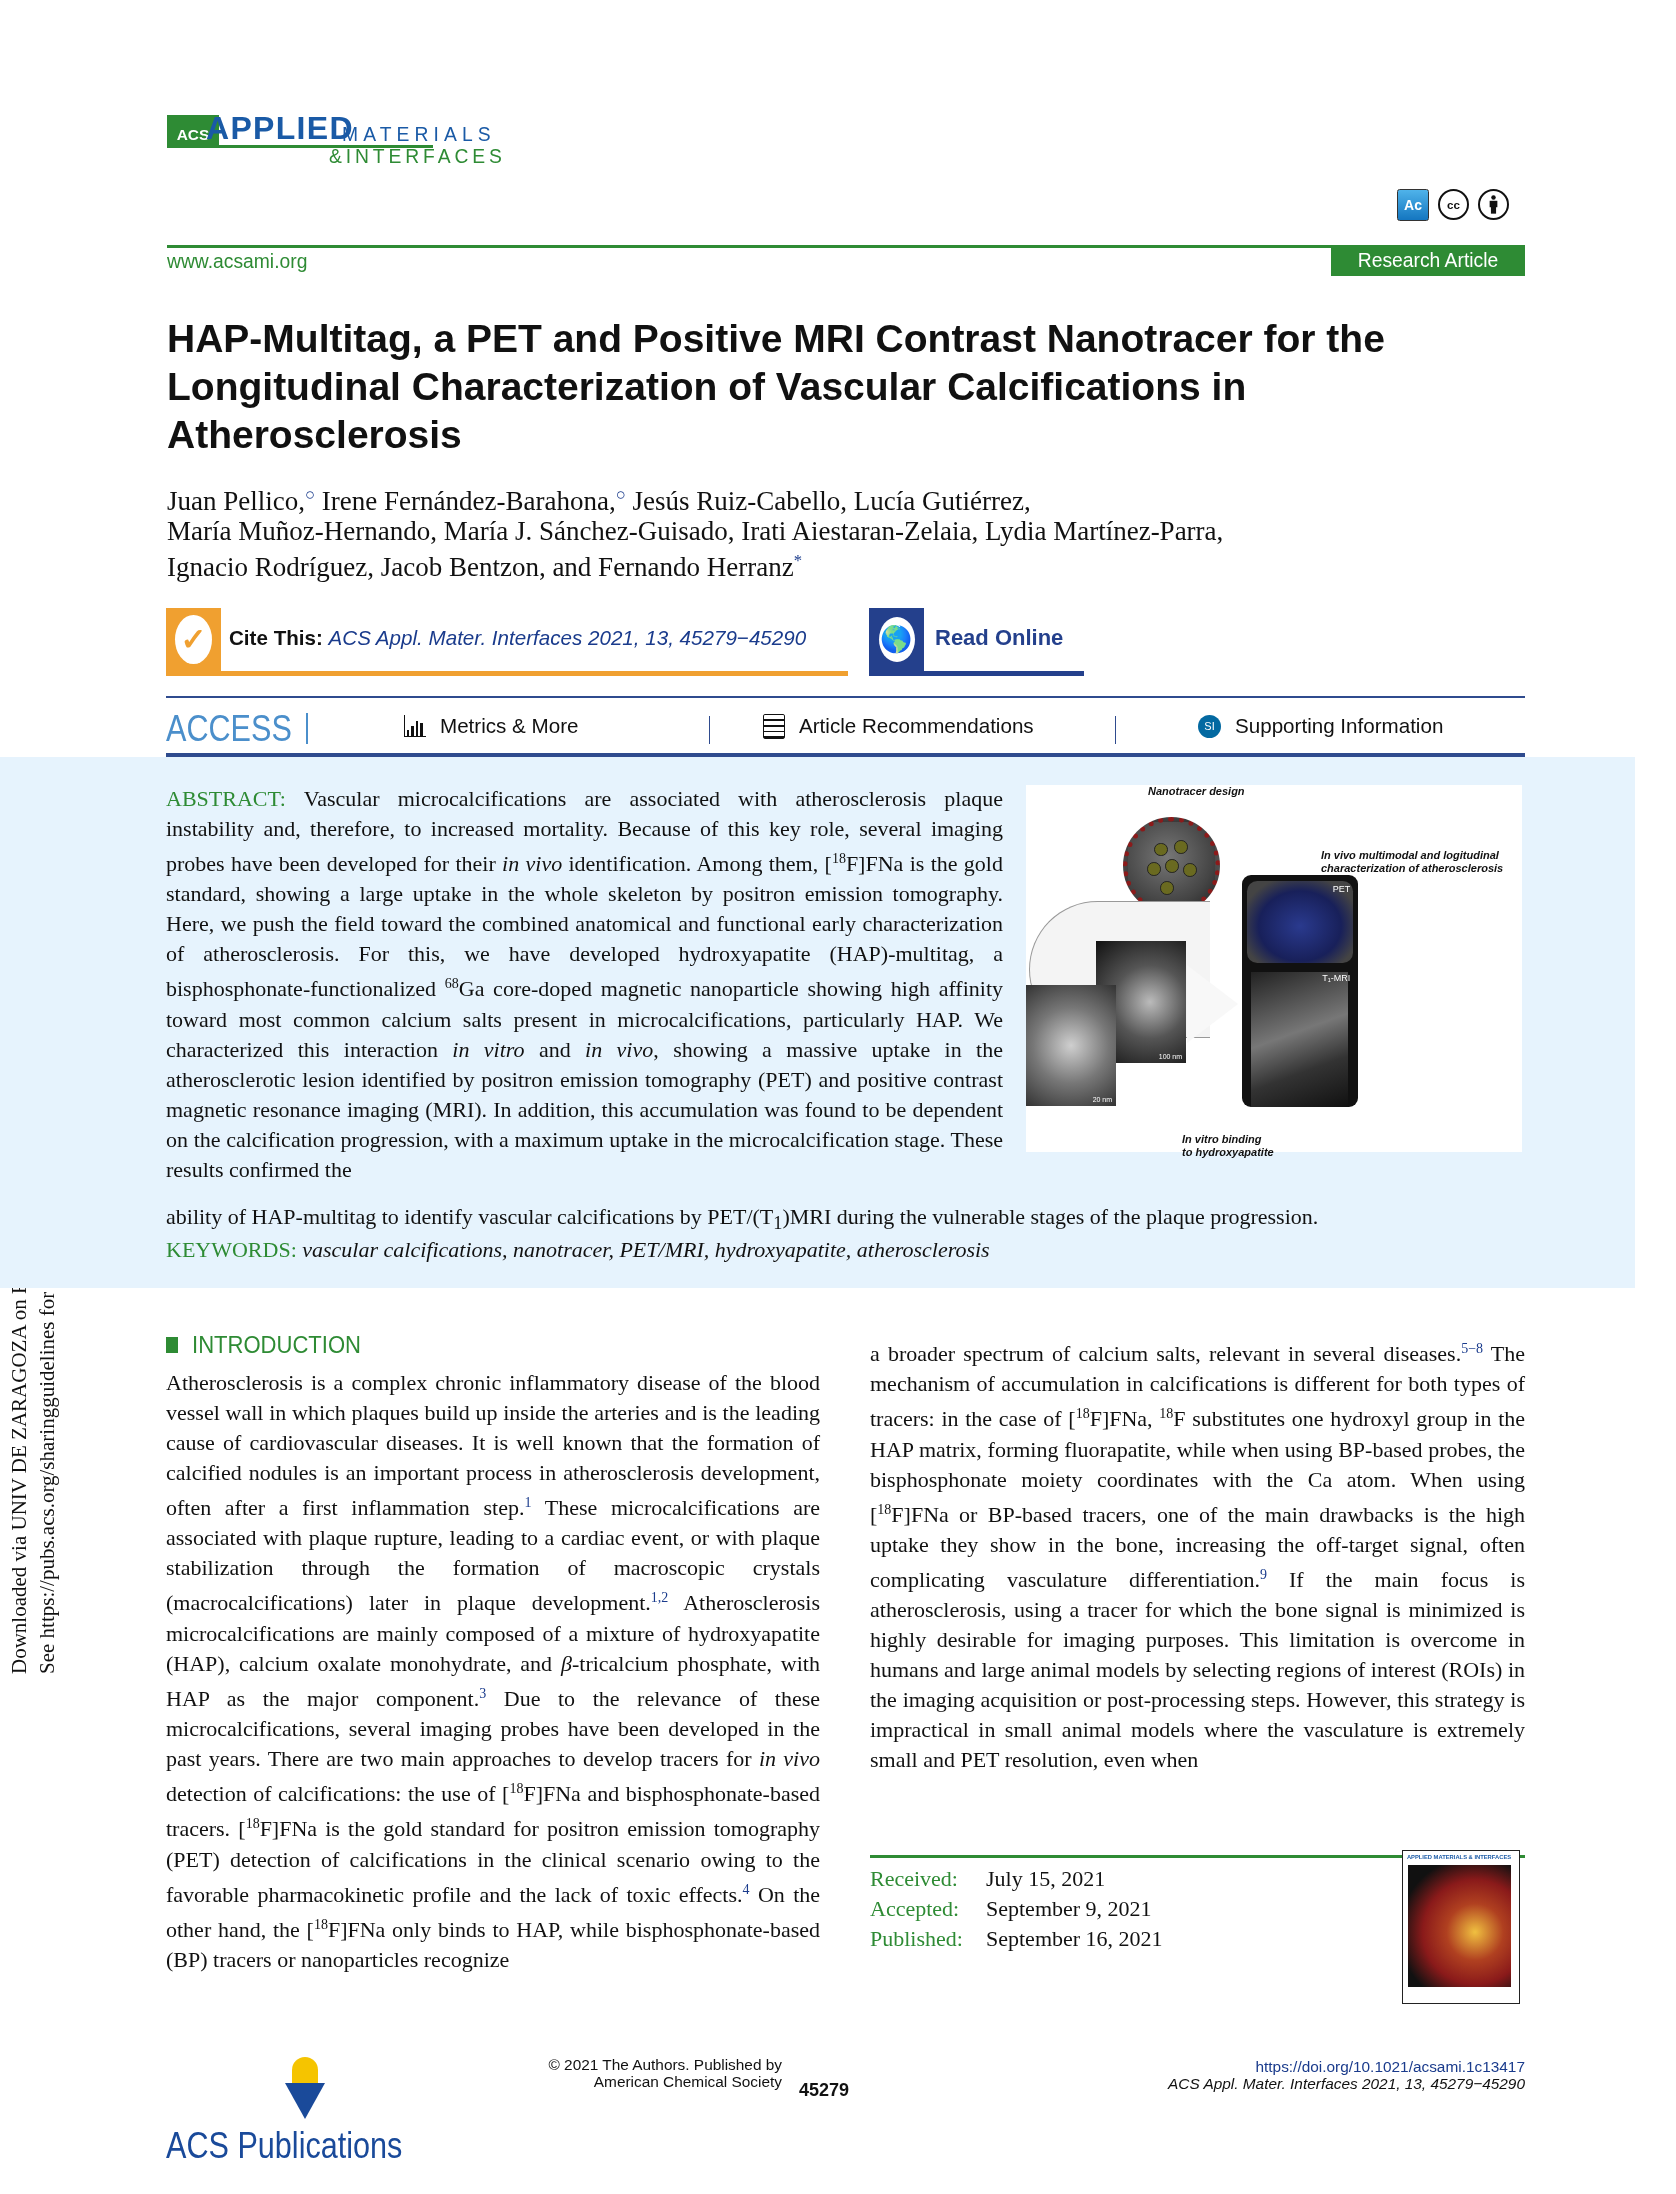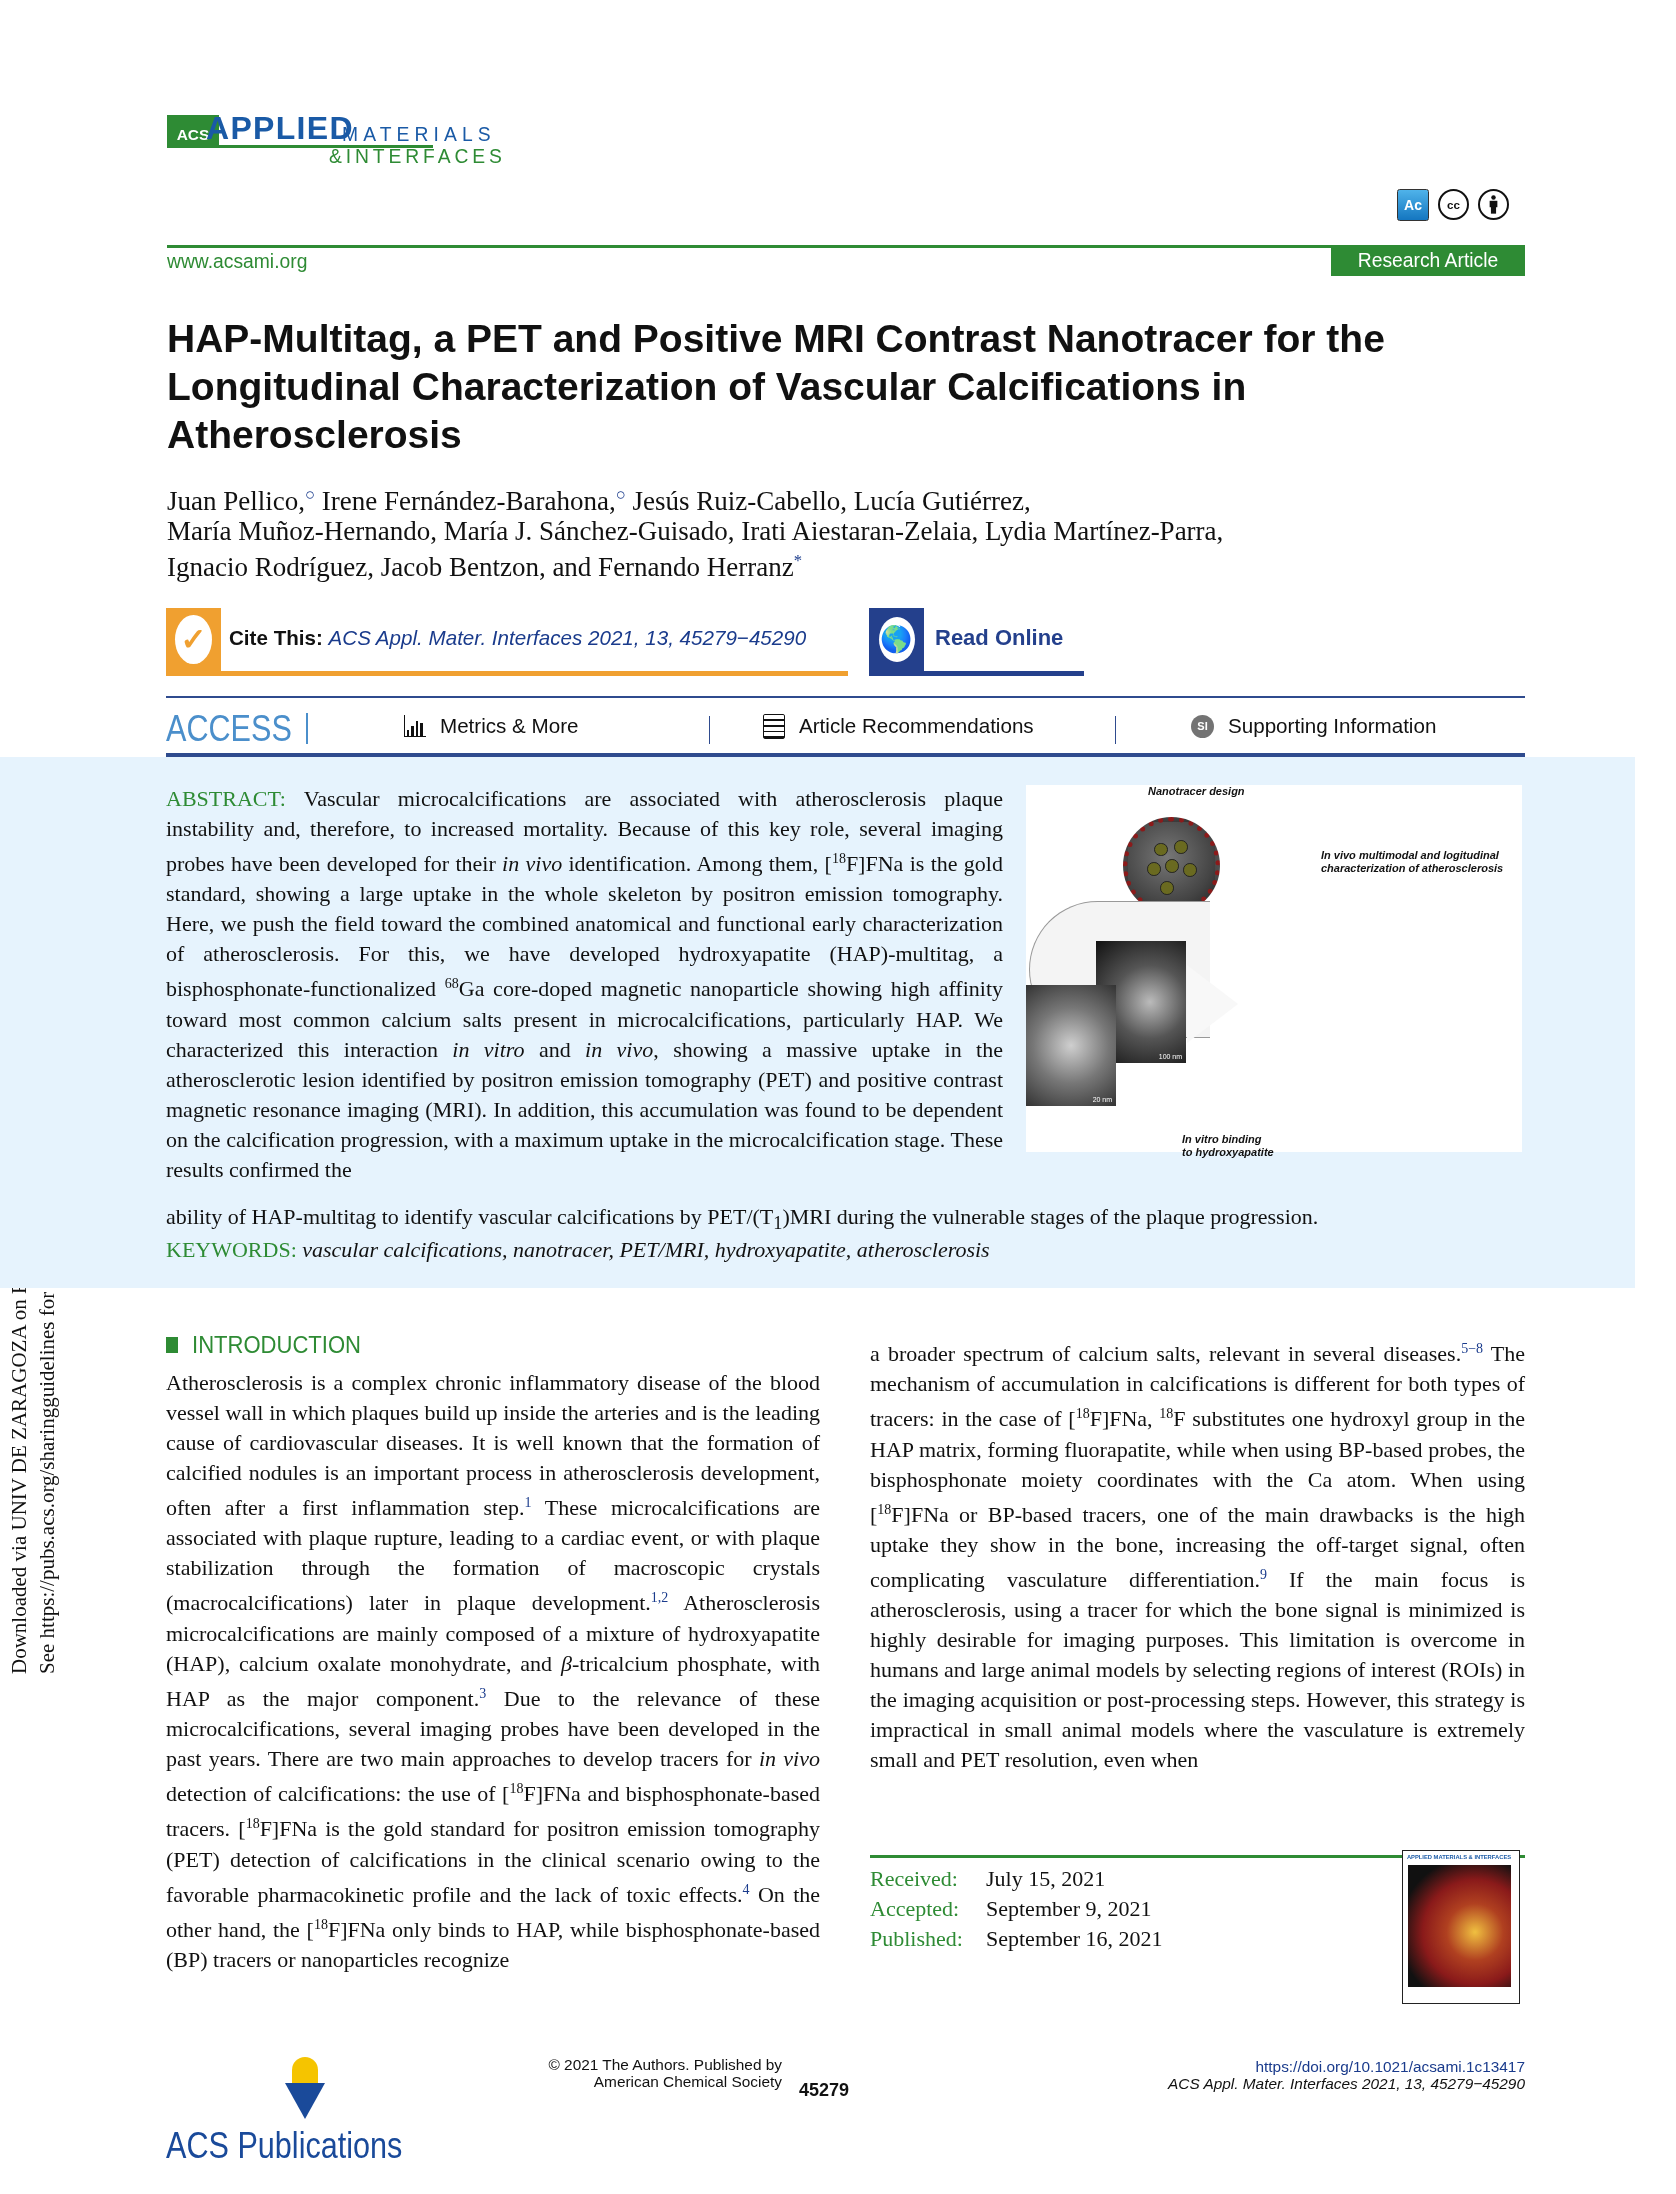--- a/index.html
+++ b/index.html
@@ -41,21 +41,21 @@
   .read .sq { position:absolute; left:0; top:0; width:55px; height:63px; background:#24408c; display:flex; align-items:center; justify-content:center; }
   .read .globe { width:36px; height:45px; border-radius:50%; background:#fff; color:#24408c; font-size:26px; display:flex; align-items:center; justify-content:center; }
   .read .txt { position:absolute; left:66px; top:16.7px; color:#24408c; font-family:"Liberation Sans", sans-serif; font-size:22px; font-weight:bold; }
 
   .acc-line1 { left:166px; top:696px; width:1359px; height:1.9px; background:#2f4b8e; }
   .acc-line2 { left:166px; top:753px; width:1359px; height:3.9px; background:#2f4b8e; }
   .access { left:166px; top:709px; color:#4b8fcb; font-family:"Liberation Sans", sans-serif; font-size:36px; line-height:39px; transform:scaleX(0.85); transform-origin:0 0; }
   .access-bar { left:306px; top:713px; width:1.9px; height:31px; background:#4b8fcb; }
   .acc-item { top:714px; display:flex; align-items:center; gap:14px; font-family:"Liberation Sans", sans-serif; font-size:20.6px; color:#111; }
   .sep { top:716px; width:1.3px; height:28px; background:#2f4b8e; }
-  .si-icon { width:23px; height:23px; border-radius:50%; background:#737373; color:#fff; font-size:11px; font-weight:bold; display:flex; align-items:center; justify-content:center; }
+  .si-icon { width:23px; height:23px; border-radius:50%; background:#0369a1; color:#fff; font-size:11px; font-weight:normal; display:flex; align-items:center; justify-content:center;margin-left:7px; }
   .bars-icon { width:22px; height:22px; border-left:1.9px solid #111; border-bottom:1.9px solid #111; box-sizing:border-box; display:flex; align-items:flex-end; gap:1.9px; padding-left:1.9px; }
   .bars-icon i { display:block; width:2.6px; background:#111; }
   .rec-icon { width:22px; height:24.5px; border:1.9px solid #111; box-sizing:border-box; border-radius:1.9px; background:repeating-linear-gradient(#fff 0 3.9px, #111 3.9px 5.8px); }
 
   .abstract-bg { left:0; top:757px; width:1635px; height:531px; background:#e6f3fd; }
   .abstract { left:166px; top:784px; width:837px; font-size:22px; line-height:30px; text-align:justify; }
   .abstract .hd { color:#2e8b34; }
   .abstract-full { left:166px; top:1202px; width:1359px; font-size:22px; line-height:30px; white-space:nowrap; }
   .keywords { left:166px; top:1237px; font-size:22px; white-space:nowrap; }
   .keywords .hd { color:#2e8b34; }
@@ -224,20 +224,26 @@
     <span class="scale" style="right:3.9px;bottom:2.6px">100 nm</span>
   </div>
   <div class="tem1">
     <span class="scale" style="right:3.9px;bottom:2.6px">20 nm</span>
   </div>
   <div class="big-arrow"></div>
   <div class="toc-t3">
     <div>In vitro binding</div>
     <div>to hydroxyapatite</div>
   </div>
+  <div class="mri-panel">
+    <div class="pet"></div>
+    <div class="panel-lbl" style="right:7.7px;top:9px">PET</div>
+    <div class="mri"></div>
+    <div class="panel-lbl" style="right:7.7px;top:98px">T₁-MRI</div>
+  </div>
 </div>
 
 <div class="abs intro-hd">
   <div class="sq"></div>
   <div class="tx">INTRODUCTION</div>
 </div>
 
 <div class="abs col-left">
   <span>Atherosclerosis is a complex chronic inflammatory disease of the blood vessel wall in which plaques build up inside the arteries and is the leading cause of cardiovascular diseases. It is well known that the formation of calcified nodules is an important process in atherosclerosis development, often after a first inflammation step.</span><sup class="ref">1</sup><span> These microcalcifications are associated with plaque rupture, leading to a cardiac event, or with plaque stabilization through the formation of macroscopic crystals (macrocalcifications) later in plaque development.</span><sup class="ref">1,2</sup><span> Atherosclerosis microcalcifications are mainly composed of a mixture of hydroxyapatite (HAP), calcium oxalate monohydrate, and </span><i>β</i><span>-tricalcium phosphate, with HAP as the major component.</span><sup class="ref">3</sup><span> Due to the relevance of these microcalcifications, several imaging probes have been developed in the past years. There are two main approaches to develop tracers for </span><i>in vivo</i><span> detection of calcifications: the use of [</span><sup class="iso">18</sup><span>F]FNa and bisphosphonate-based tracers. [</span><sup class="iso">18</sup><span>F]FNa is the gold standard for positron emission tomography (PET) detection of calcifications in the clinical scenario owing to the favorable pharmacokinetic profile and the lack of toxic effects.</span><sup class="ref">4</sup><span> On the other hand, the [</span><sup class="iso">18</sup><span>F]FNa only binds to HAP, while bisphosphonate-based (BP) tracers or nanoparticles recognize</span>
 </div>

